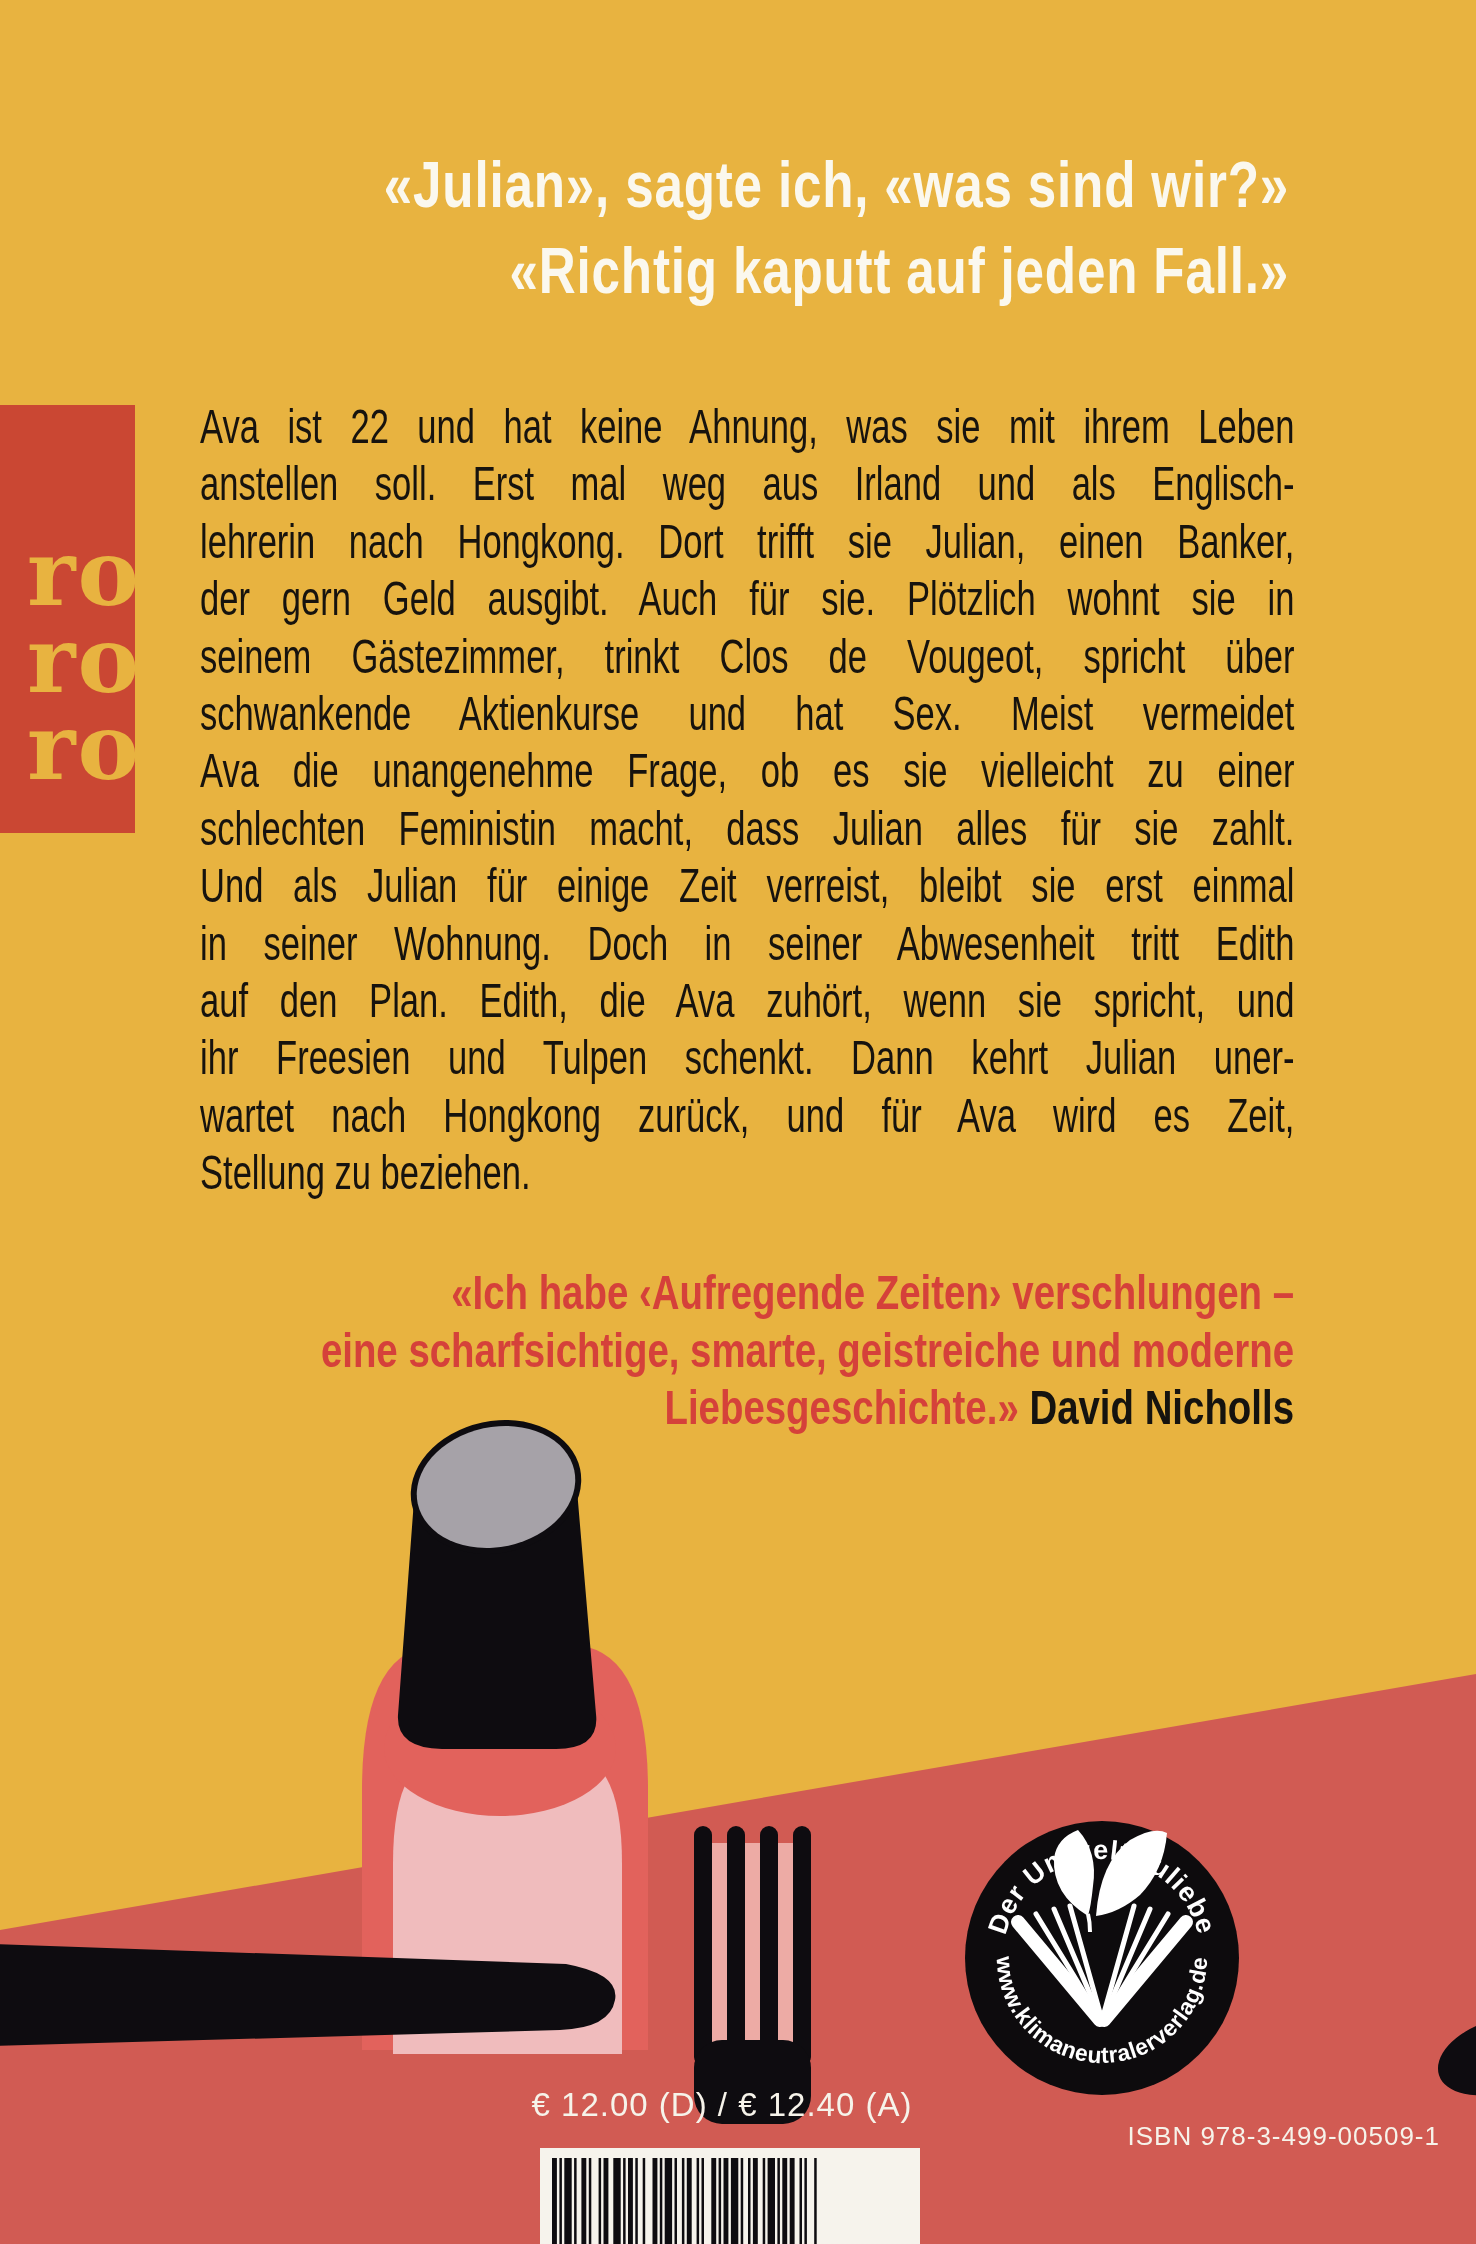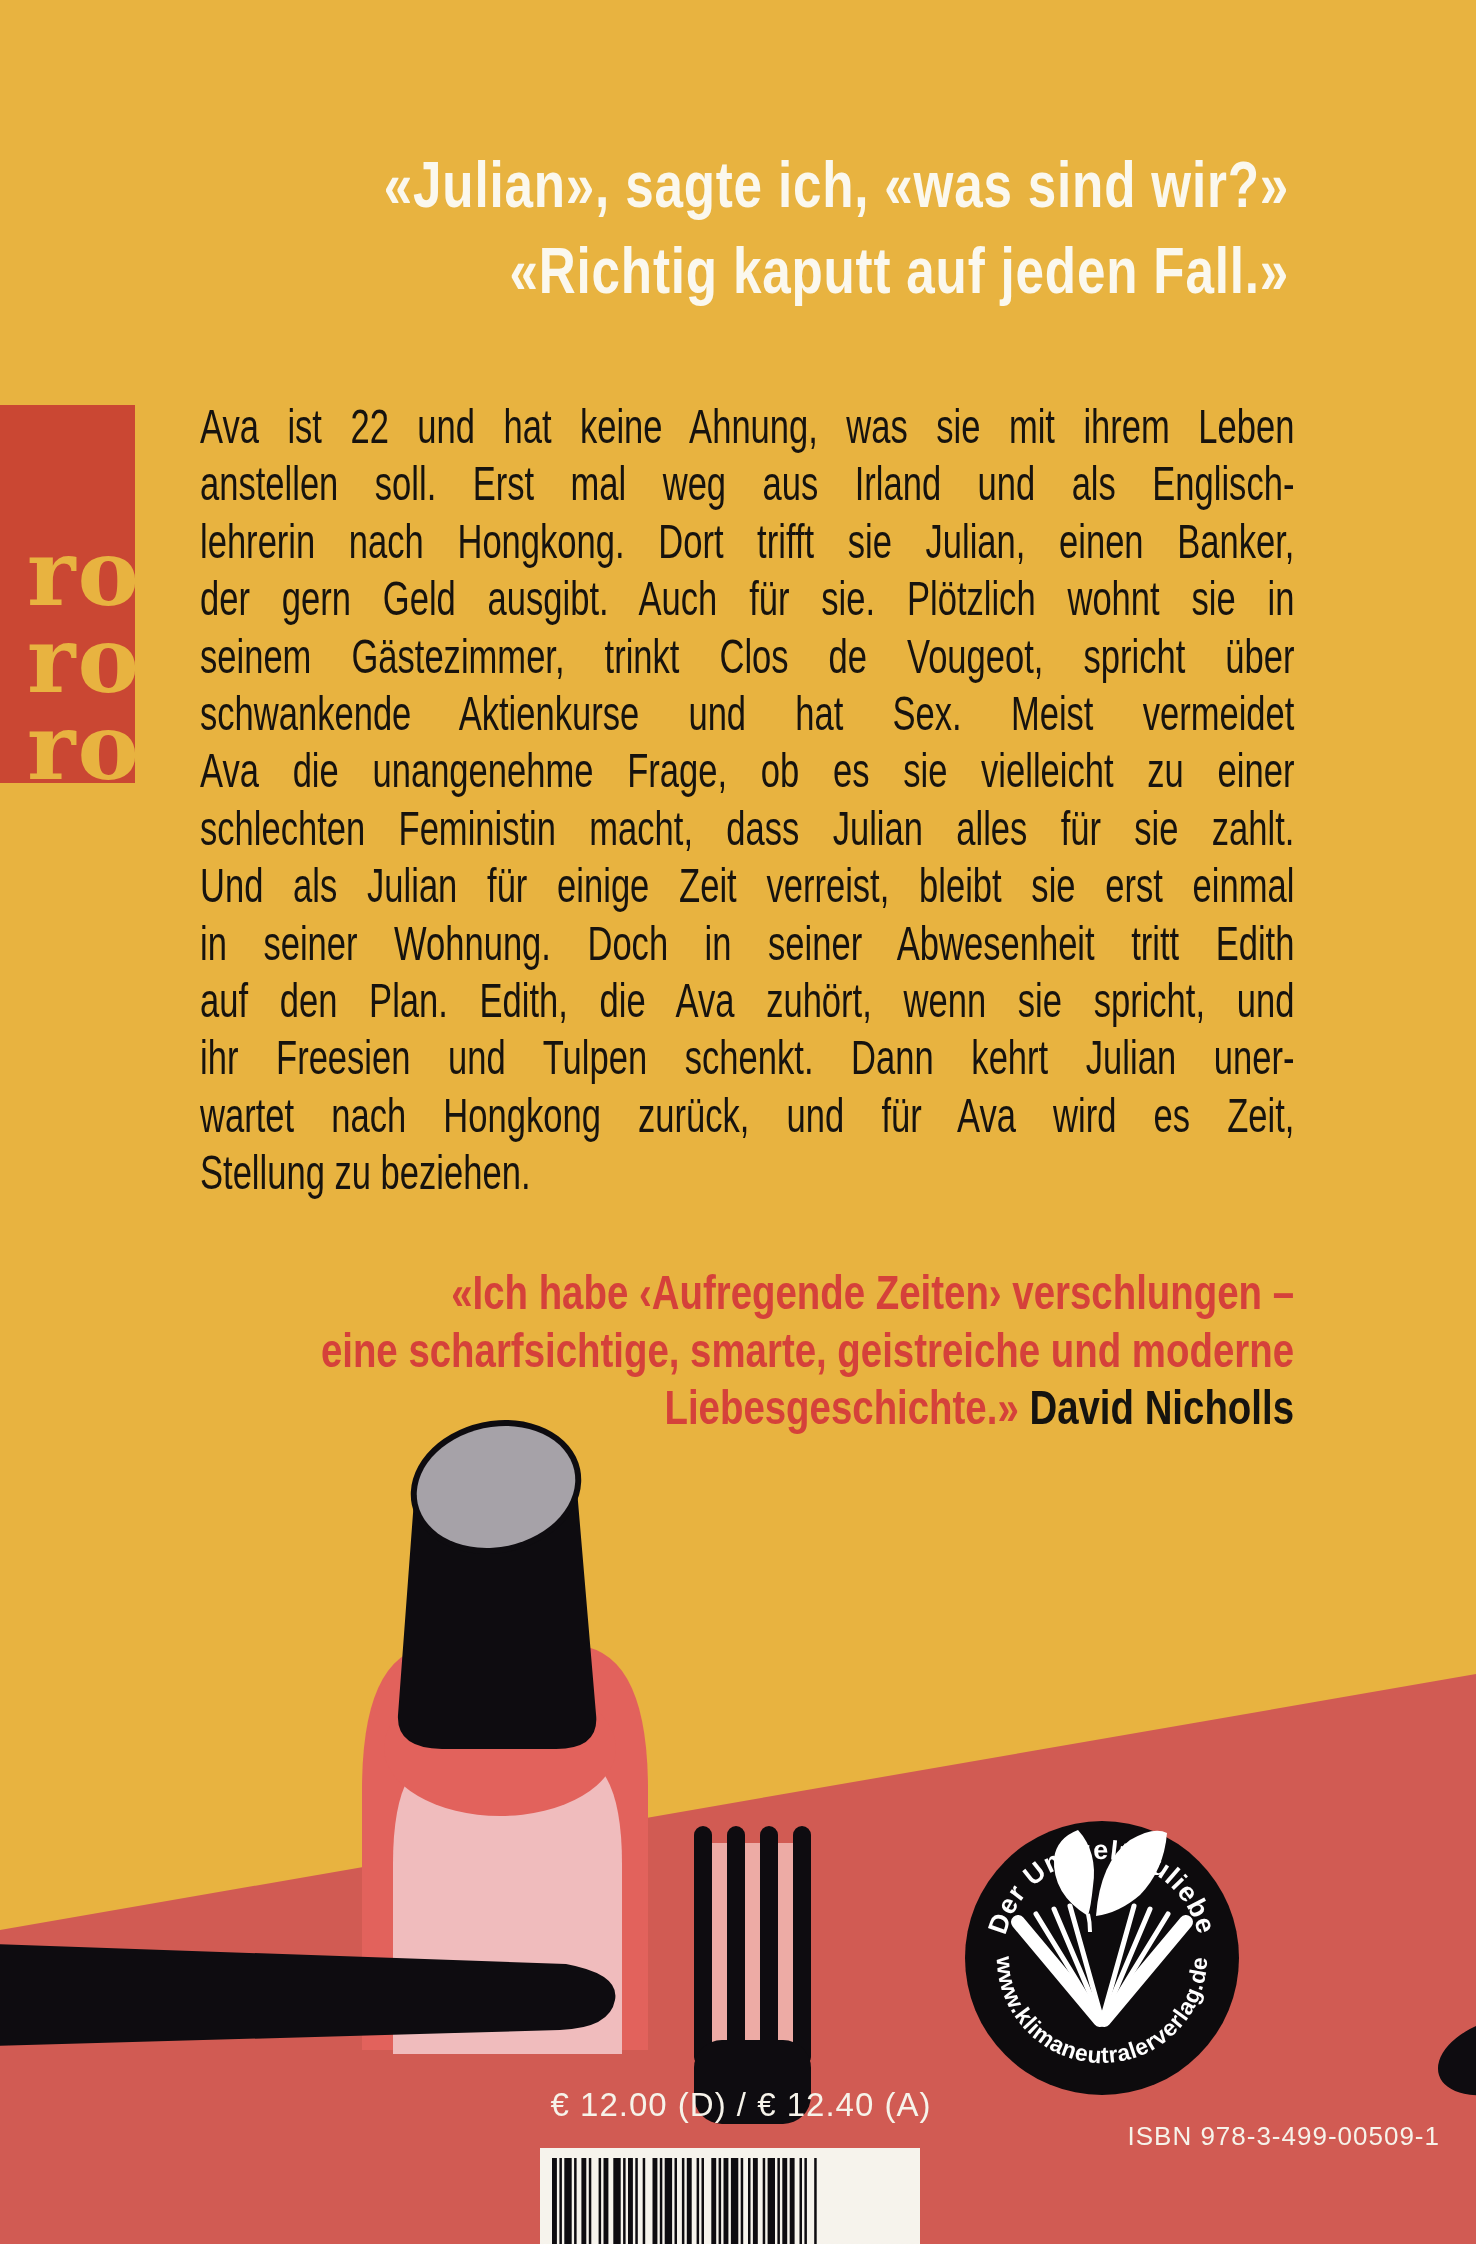--- a/index.html
+++ b/index.html
@@ -8,40 +8,40 @@
   .abs{position:absolute;}
 
   
   #headline{top:142px;left:217px;width:1340px;transform:scaleX(0.8);
             transform-origin:0 0;text-align:right;color:#fbf8ee;
             font-size:64px;font-weight:bold;line-height:86px;letter-spacing:1px;}
   
   #headline{left:1289px;width:1340px;transform:translateX(-1340px) scaleX(0.8);transform-origin:1340px 0;}
 
   
-  #rorobox{left:0;top:405px;width:135px;height:378px;background:#ca4733;overflow:visible;}
+  #rorobox{left:0;top:405px;width:135px;height:428px;background:#ca4733;overflow:visible;}
   #rorobox .ro{position:absolute;left:27px;color:#e8b340;font-family:"DejaVu Serif",serif;
                font-weight:bold;font-size:92px;line-height:87px;letter-spacing:2px;}
 
   
   #blurb{top:398px;left:200px;width:1520px;transform:scaleX(0.72);transform-origin:0 0;
          color:#17130e;font-size:48px;font-weight:500;line-height:57.4px;}
   #blurb .bl{text-align:justify;text-align-last:justify;white-space:normal;}
   #blurb .bl.last{text-align-last:left;}
 
   
   #quote{top:1264px;left:206px;width:1360px;transform:translateX(0) scaleX(0.8);
          transform-origin:0 0;text-align:right;color:#d5413a;font-size:48px;
          font-weight:bold;line-height:57.5px;}
   #quote{left:1294px;transform:translateX(-1360px) scaleX(0.8);transform-origin:1360px 0;}
   #quote .author{color:#15130f;}
 
   
   #price{top:2086px;left:0;width:1444px;text-align:center;color:#f6f3ea;
-         font-size:33px;letter-spacing:1px;padding-left:19px;}
+         font-size:33px;letter-spacing:1px;}
   #isbn{top:2121px;left:0;width:1440px;text-align:right;color:#f6f3ea;
         font-size:26px;letter-spacing:1px;}
 
   svg text{font-family:"Liberation Sans",sans-serif;}
 </style>
 </head>
 <body>
 
 <svg class="abs" style="left:0;top:0;" width="1476" height="2244" viewBox="0 0 1476 2244">
 

